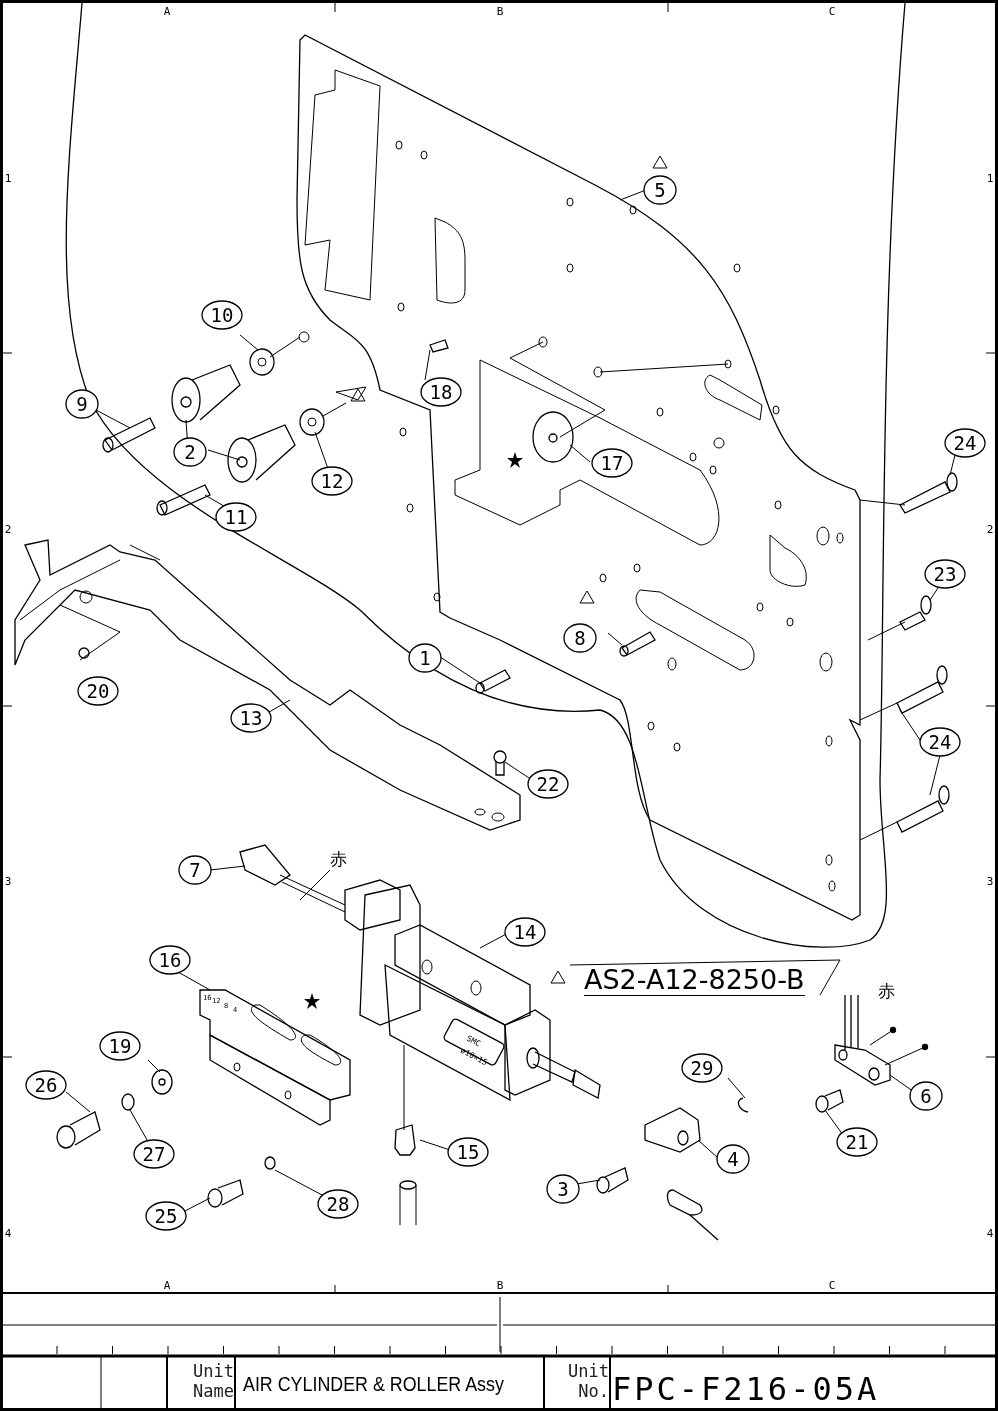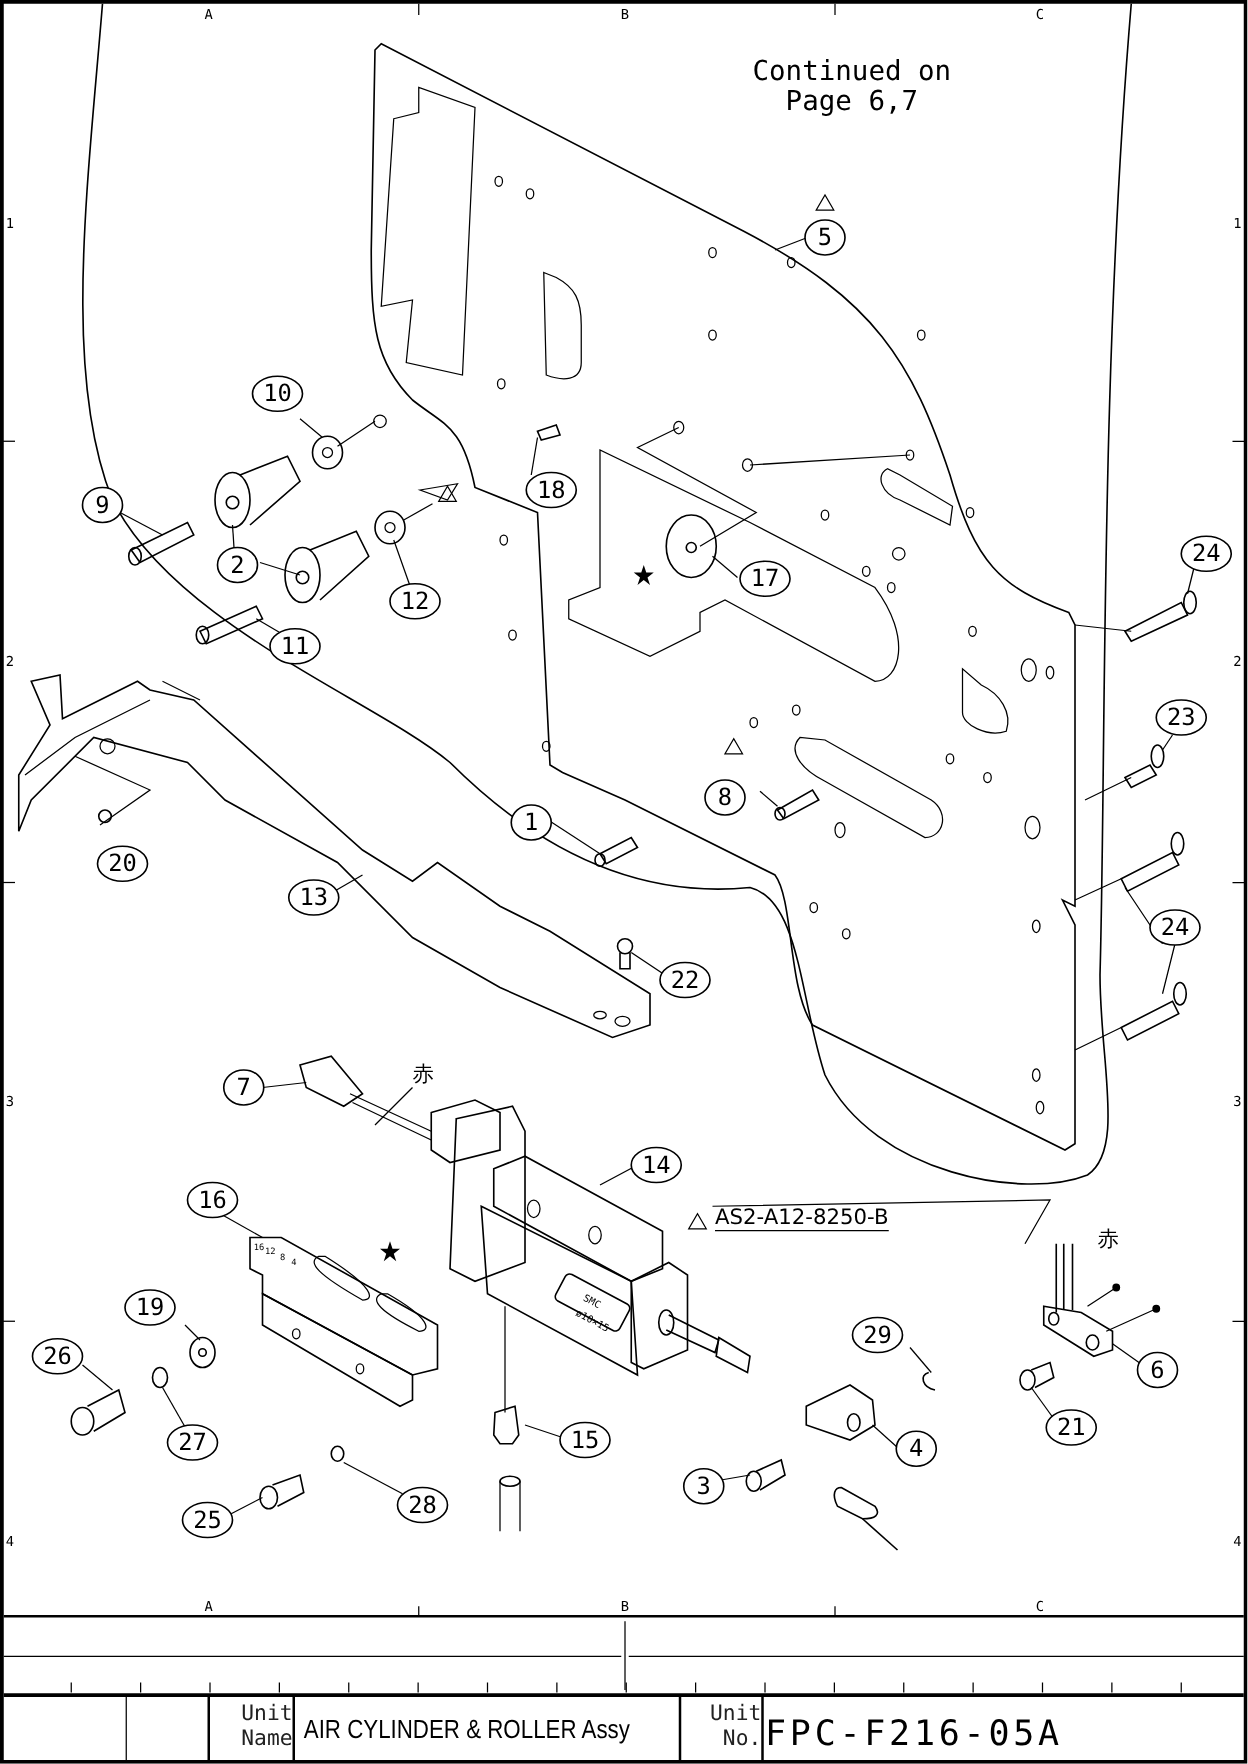--- a/index.html
+++ b/index.html
@@ -8,23 +8,23 @@
   svg text { font-family:"DejaVu Sans Mono", monospace; }
   .stroke { fill:none; stroke:#000; stroke-width:1.3; }
   .thin { fill:none; stroke:#000; stroke-width:1; }
   .bold { fill:none; stroke:#000; stroke-width:2; }
   .frame { fill:none; stroke:#000; stroke-width:3; }
   .bubble { fill:#fff; stroke:#000; stroke-width:1.3; }
   .bubbletxt { font-size:19px; text-anchor:middle; dominant-baseline:central; }
   .zonetxt { font-size:11px; text-anchor:middle; }
   .tb-label { position:absolute; font-family:"DejaVu Sans Mono", monospace; font-size:17px; line-height:20px; text-align:right; color:#222; }
   .tb-name { position:absolute; font-family:"Liberation Sans Narrow","Liberation Sans", sans-serif; font-size:21px; transform:scaleX(0.85); transform-origin:left center; white-space:nowrap; }
-  .tb-no { position:absolute; font-family:"DejaVu Sans Mono", monospace; font-size:28px; letter-spacing:3px; white-space:nowrap; }
+  .tb-no { position:absolute; font-family:"DejaVu Sans Mono", monospace; font-size:32px; letter-spacing:3px; white-space:nowrap; }
   .note { position:absolute; font-family:"DejaVu Sans Mono", monospace; font-size:22px; line-height:24px; white-space:pre; }
-  .assy { position:absolute; font-family:"DejaVu Sans", sans-serif; font-size:17px; white-space:nowrap; }
+  .assy { position:absolute; font-family:"DejaVu Sans", sans-serif; font-size:27px; white-space:nowrap;margin-left:12px; }
   .cjk { position:absolute; font-family:"DejaVu Sans", sans-serif; font-size:17px; }
 </style>
 </head>
 <body>
 
 <div id="sheet">
 <svg width="998" height="1411" viewBox="0 0 998 1411" xmlns="http://www.w3.org/2000/svg">
 
   <rect x="1.5" y="1.5" width="995" height="1408" class="frame"></rect>
 
@@ -415,22 +415,20 @@
         <line x1="723" x2="723" y1="1346" y2="1354"></line>
         <line x1="778.5" x2="778.5" y1="1346" y2="1354"></line>
         <line x1="834" x2="834" y1="1346" y2="1354"></line>
         <line x1="889.5" x2="889.5" y1="1346" y2="1354"></line>
         <line x1="945" x2="945" y1="1346" y2="1354"></line>
         <line x1="335" x2="335" y1="1285" y2="1293"></line>
         <line x1="668" x2="668" y1="1285" y2="1293"></line>
       </g>
 </svg>
 
-<div class="note" style="left:602px; top:46px;">Continued on
-  Page 6,7</div>
 <div class="assy" style="left:572px; top:964px; border-bottom:1.3px solid #000;">AS2-A12-8250-B</div>
 <div class="cjk" style="left:330px; top:848px;">赤</div>
 <div class="cjk" style="left:878px; top:980px;">赤</div>
 
 <div class="tb-label" style="left:168px; top:1361px; width:66px; white-space:pre;">Unit
 Name</div>
 <div class="tb-name" style="left:243px; top:1372px;">AIR CYLINDER &amp; ROLLER Assy</div>
 <div class="tb-label" style="left:545px; top:1361px; width:64px; white-space:pre;">Unit
 No.</div>
 <div class="tb-no" style="left:612px; top:1370px;">FPC-F216-05A</div>

